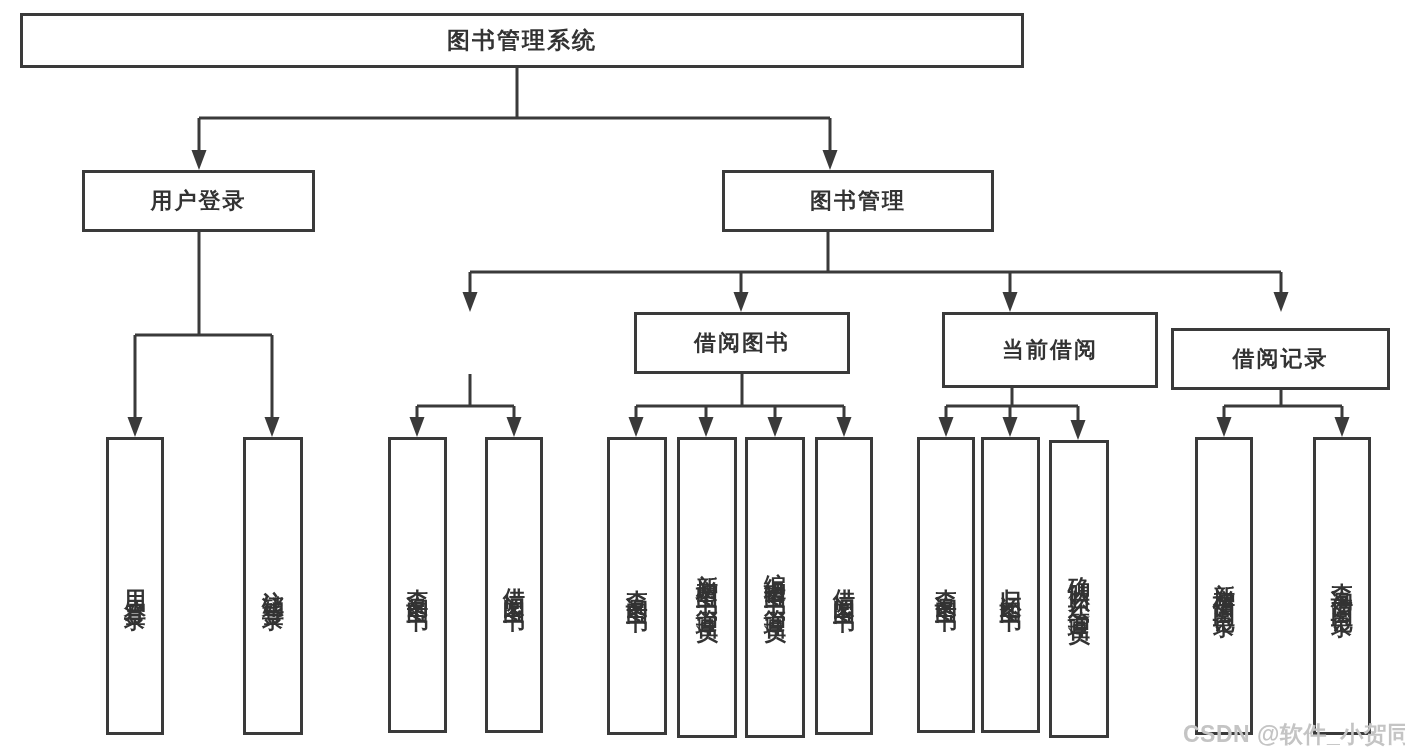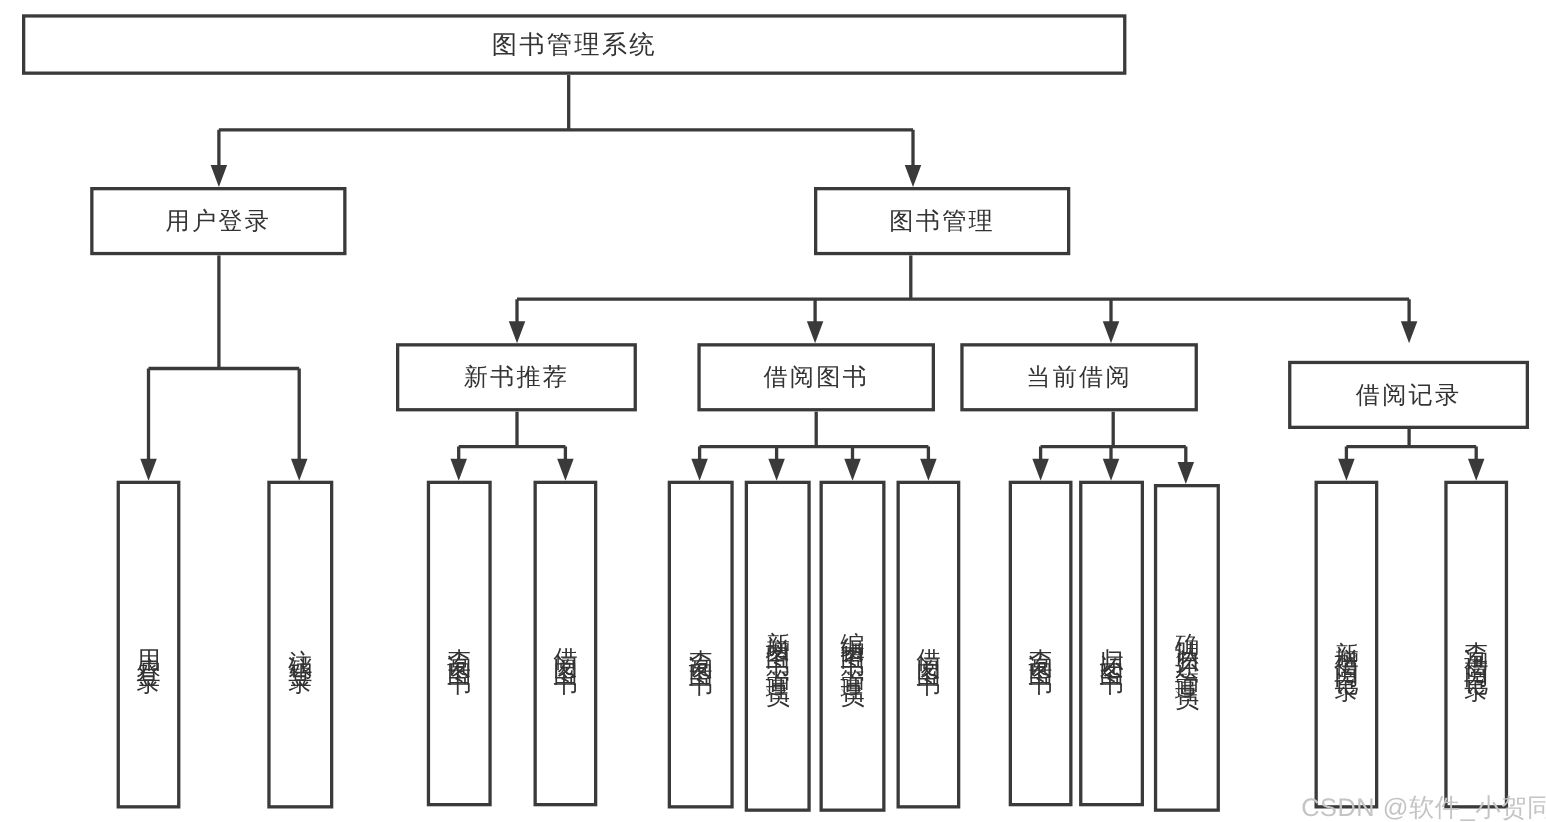--- a/index.html
+++ b/index.html
@@ -10,20 +10,21 @@
     --wm:#c4c4c4;
   }
   html,body{margin:0;padding:0;background:var(--bg);}
   .stage{
     position:relative;
     width:1405px;height:747px;
     background:var(--bg);
     overflow:hidden;
     font-family:"Liberation Sans","DejaVu Sans",sans-serif;
     color:var(--text);
+    font-weight:bold;
   }
   .wires{position:absolute;left:0;top:0;width:1405px;height:747px;z-index:1;}
   .wires path{stroke:var(--line);stroke-width:3;fill:none;}
   .wires polygon{fill:var(--line);stroke:none;}
   .node{
     position:absolute;
     box-sizing:border-box;
     border:3px solid var(--line);
     background:var(--fill);
     display:flex;align-items:center;justify-content:center;
@@ -86,31 +87,28 @@
     </g>
   </svg>
 
   <div class="node h root" style="left:20px;top:13px;width:1004px;height:55px">
     <span>图书管理系统</span>
   </div>
 
   <div class="node h" style="left:82px;top:170px;width:233px;height:62px">
     <span>用户登录</span>
   </div>
-  <div class="node h" style="left:740px;top:170px;width:233px;height:62px">
+  <div class="node h" style="left:722px;top:170px;width:272px;height:62px">
     <span>图书管理</span>
   </div>
 
-  <div class="node h" style="left:360px;top:312px;width:219px;height:62px">
-    <span>新书推荐</span>
-  </div>
   <div class="node h" style="left:634px;top:312px;width:216px;height:62px">
     <span>借阅图书</span>
   </div>
-  <div class="node h" style="left:873px;top:312px;width:216px;height:62px">
+  <div class="node h" style="left:942px;top:312px;width:216px;height:76px">
     <span>当前借阅</span>
   </div>
   <div class="node h" style="left:1171px;top:328px;width:219px;height:62px">
     <span>借阅记录</span>
   </div>
 
   <div class="node v" style="left:106px;top:437px;width:58px;height:298px">
     <span>用户登录</span>
   </div>
   <div class="node v" style="left:243px;top:437px;width:60px;height:298px">

